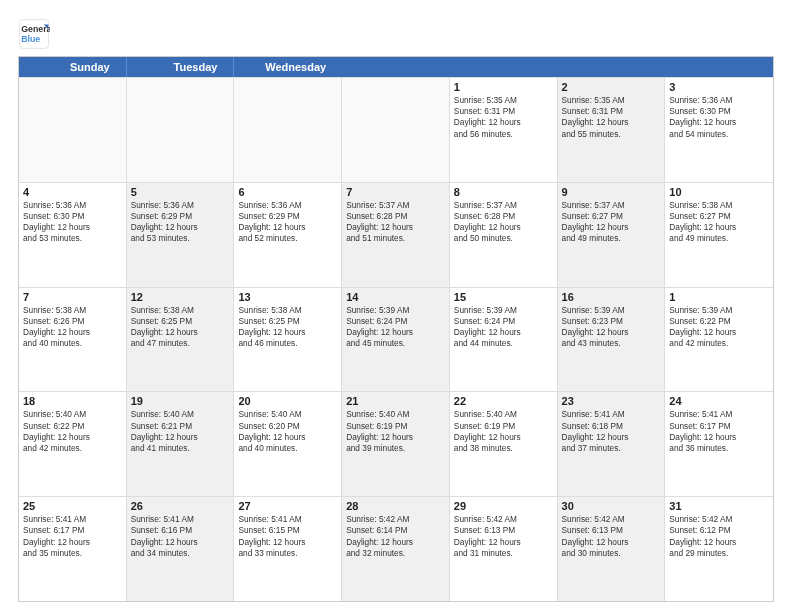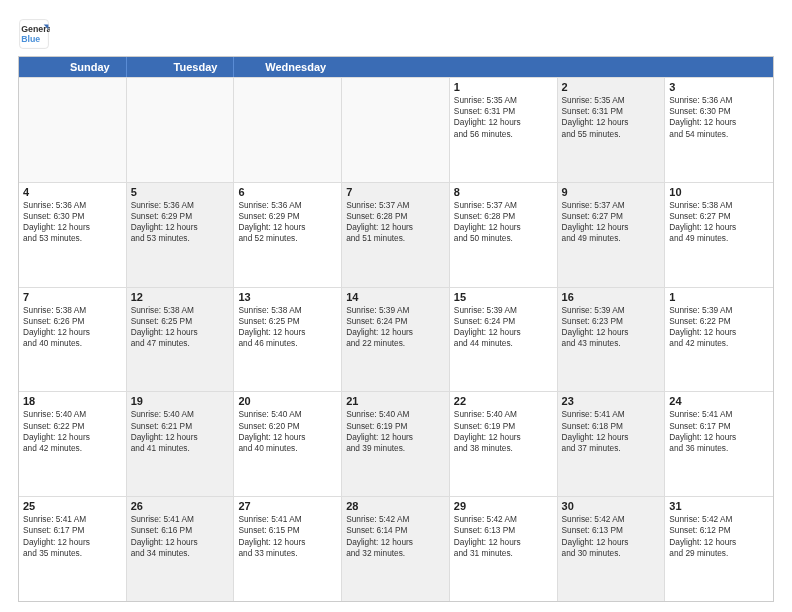--- a/index.html
+++ b/index.html
@@ -223,21 +223,21 @@
             <div class="cell-line">Sunrise: 5:38 AM</div>
             <div class="cell-line">Sunset: 6:25 PM</div>
             <div class="cell-line">Daylight: 12 hours</div>
             <div class="cell-line">and 46 minutes.</div>
           </div>
           <div class="cal-cell shaded">
             <div class="day-num">14</div>
             <div class="cell-line">Sunrise: 5:39 AM</div>
             <div class="cell-line">Sunset: 6:24 PM</div>
             <div class="cell-line">Daylight: 12 hours</div>
-            <div class="cell-line">and 22 minutes.</div>
+            <div class="cell-line">and 45 minutes.</div>
           </div>
           <div class="cal-cell">
             <div class="day-num">15</div>
             <div class="cell-line">Sunrise: 5:39 AM</div>
             <div class="cell-line">Sunset: 6:24 PM</div>
             <div class="cell-line">Daylight: 12 hours</div>
             <div class="cell-line">and 44 minutes.</div>
           </div>
           <div class="cal-cell shaded">
             <div class="day-num">16</div>

